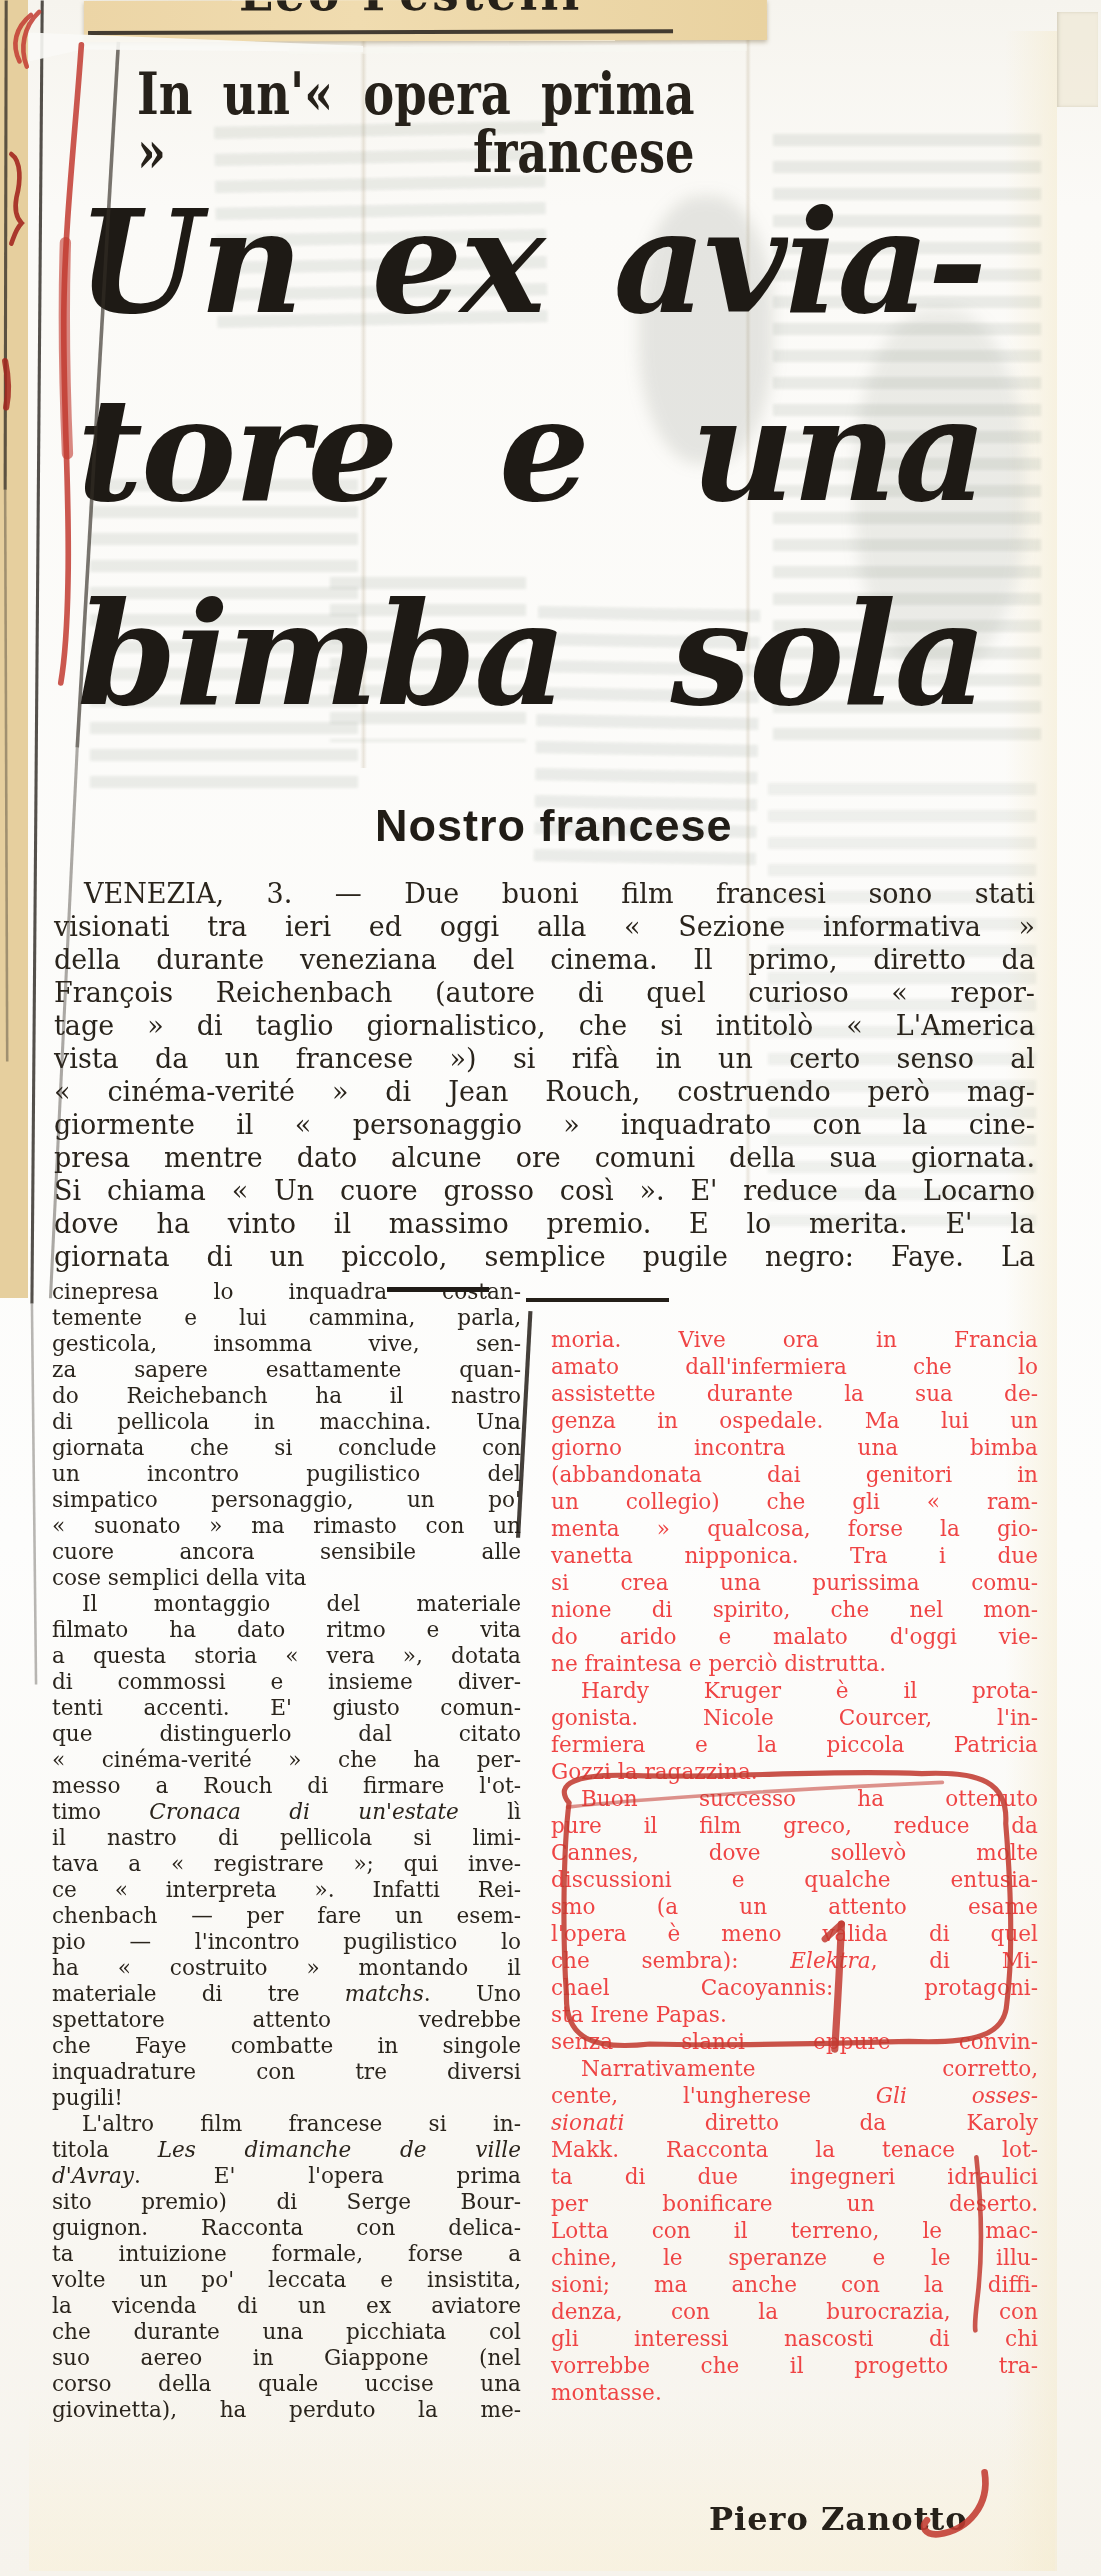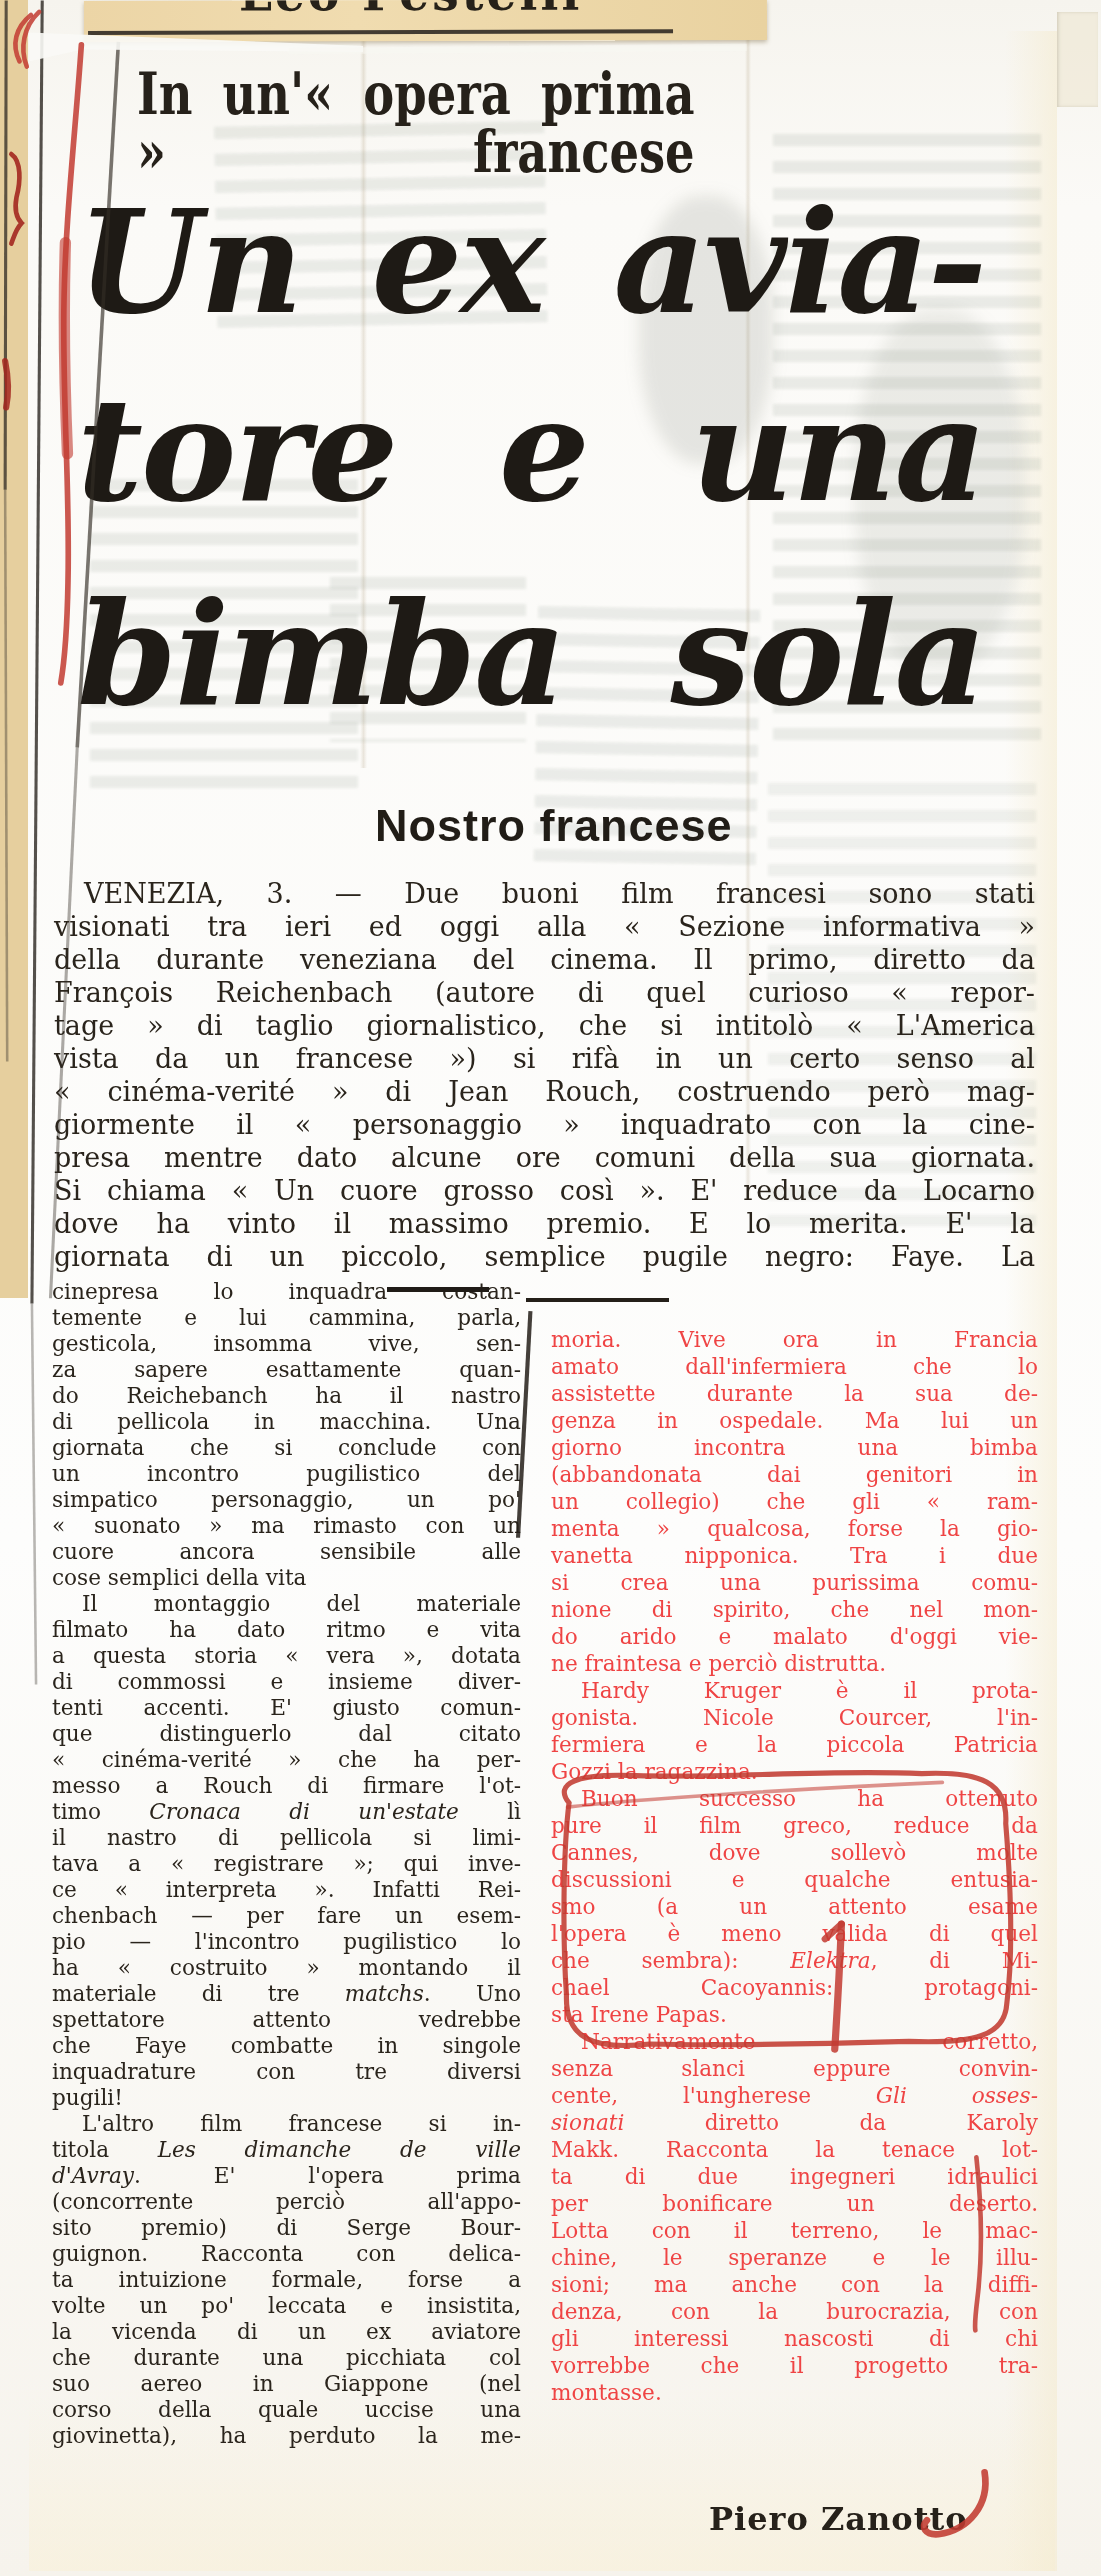--- a/index.html
+++ b/index.html
@@ -148,21 +148,20 @@
     <div class="tl"><span>pio — l'incontro pugilistico lo</span></div>
     <div class="tl"><span>ha « costruito » montando il</span></div>
     <div class="tl"><span>materiale di tre </span><span class="it">matchs</span><span>. Uno</span></div>
     <div class="tl"><span>spettatore attento vedrebbe</span></div>
     <div class="tl"><span>che Faye combatte in singole</span></div>
     <div class="tl"><span>inquadrature con tre diversi</span></div>
     <div class="tl tl-last"><span>pugili!</span></div>
     <div class="tl tl-indent"><span>L'altro film francese si in-</span></div>
     <div class="tl"><span>titola </span><span class="it">Les dimanche de ville</span></div>
     <div class="tl"><span class="it">d'Avray</span><span>. E' l'opera prima</span></div>
-    <div class="tl"><span>(concorrente perciò all'appo-</span></div>
     <div class="tl"><span>sito premio) di Serge Bour-</span></div>
     <div class="tl"><span>guignon. Racconta con delica-</span></div>
     <div class="tl"><span>ta intuizione formale, forse a</span></div>
     <div class="tl"><span>volte un po' leccata e insistita,</span></div>
     <div class="tl"><span>la vicenda di un ex aviatore</span></div>
     <div class="tl"><span>che durante una picchiata col</span></div>
     <div class="tl"><span>suo aereo in Giappone (nel</span></div>
     <div class="tl"><span>corso della quale uccise una</span></div>
     <div class="tl"><span>giovinetta), ha perduto la me-</span></div>
   </div>
@@ -186,22 +185,22 @@
     <div class="tl tl-last"><span>Gozzi la ragazzina.</span></div>
     <div class="tl tl-indent"><span>Buon successo ha ottenuto</span></div>
     <div class="tl"><span>pure il film greco, reduce da</span></div>
     <div class="tl"><span>Cannes, dove sollevò molte</span></div>
     <div class="tl"><span>discussioni e qualche entusia-</span></div>
     <div class="tl"><span>smo (a un attento esame</span></div>
     <div class="tl"><span>l'opera è meno valida di quel</span></div>
     <div class="tl"><span>che sembra): </span><span class="it">Elektra</span><span>, di Mi-</span></div>
     <div class="tl"><span>chael Cacoyannis: protagoni-</span></div>
     <div class="tl tl-last"><span>sta Irene Papas.</span></div>
+    <div class="tl"><span>senza slanci eppure convin-</span></div>
     <div class="tl tl-indent"><span>Narrativamente corretto,</span></div>
-    <div class="tl"><span>senza slanci eppure convin-</span></div>
     <div class="tl"><span>cente, l'ungherese </span><span class="it">Gli osses-</span></div>
     <div class="tl"><span class="it">sionati</span><span> diretto da Karoly</span></div>
     <div class="tl"><span>Makk. Racconta la tenace lot-</span></div>
     <div class="tl"><span>ta di due ingegneri idraulici</span></div>
     <div class="tl"><span>per bonificare un deserto.</span></div>
     <div class="tl"><span>Lotta con il terreno, le mac-</span></div>
     <div class="tl"><span>chine, le speranze e le illu-</span></div>
     <div class="tl"><span>sioni; ma anche con la diffi-</span></div>
     <div class="tl"><span>denza, con la burocrazia, con</span></div>
     <div class="tl"><span>gli interessi nascosti di chi</span></div>

